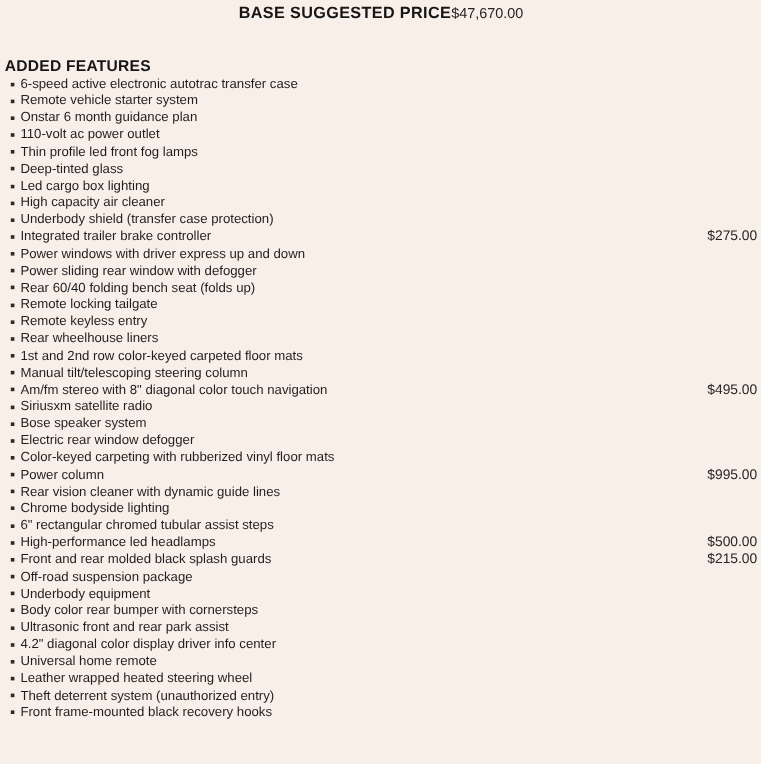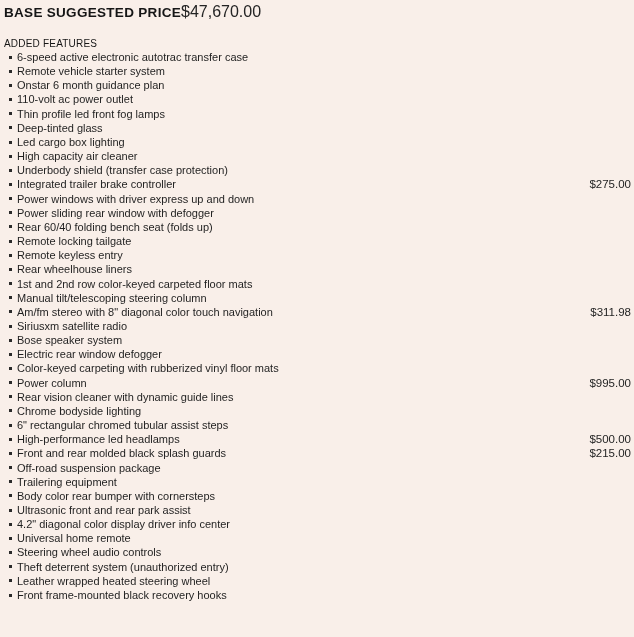--- a/index.html
+++ b/index.html
@@ -11,40 +11,40 @@
     color: #1f1f1f;
     font-family: "Liberation Sans", sans-serif;
     overflow: hidden;
   }
   .doc {
     padding: 3px 2px 0 4px;
     width: 634px;
   }
   .header-row {
     display: flex;
-    justify-content: flex-start;
+    justify-content: center;
     align-items: baseline;
     padding-right: 1px;
   }
   .header-title {
     font-weight: bold;
     font-size: 13.5px;
     letter-spacing: 0.3px;
     color: #161616;
   }
   .header-price {
-    font-size: 16px;
+    font-size: 12px;
     color: #242424;
   }
   .section-title {
-    font-weight: normal;
-    font-size: 10px;
+    font-weight: bold;
+    font-size: 13px;
     letter-spacing: 0.2px;
     color: #161616;
-    margin-top: 17px;
+    margin-top: 29px;
   }
   ul.features {
     list-style: none;
     margin: 1px 0 0 0;
     padding: 0;
   }
   ul.features li {
     display: flex;
     align-items: center;
     height: 14.17px;
@@ -189,21 +189,21 @@
     <li>
       <span class="bullet"></span>
       <span class="feature-label">Manual tilt/telescoping steering column</span>
       <span class="feature-price"></span>
     </li>
 
 
     <li>
       <span class="bullet"></span>
       <span class="feature-label">Am/fm stereo with 8" diagonal color touch navigation</span>
-      <span class="feature-price">$311.98</span>
+      <span class="feature-price">$495.00</span>
     </li>
 
     <li>
       <span class="bullet"></span>
       <span class="feature-label">Siriusxm satellite radio</span>
       <span class="feature-price"></span>
     </li>
 
     <li>
       <span class="bullet"></span>
@@ -262,21 +262,21 @@
     </li>
 
     <li>
       <span class="bullet"></span>
       <span class="feature-label">Off-road suspension package</span>
       <span class="feature-price"></span>
     </li>
 
     <li>
       <span class="bullet"></span>
-      <span class="feature-label">Trailering equipment</span>
+      <span class="feature-label">Underbody equipment</span>
       <span class="feature-price"></span>
     </li>
 
     <li>
       <span class="bullet"></span>
       <span class="feature-label">Body color rear bumper with cornersteps</span>
       <span class="feature-price"></span>
     </li>
 
     <li>
@@ -290,38 +290,33 @@
       <span class="feature-label">4.2" diagonal color display driver info center</span>
       <span class="feature-price"></span>
     </li>
 
     <li>
       <span class="bullet"></span>
       <span class="feature-label">Universal home remote</span>
       <span class="feature-price"></span>
     </li>
 
-    <li>
-      <span class="bullet"></span>
-      <span class="feature-label">Steering wheel audio controls</span>
+
+    <li>
+      <span class="bullet"></span>
+      <span class="feature-label">Leather wrapped heated steering wheel</span>
       <span class="feature-price"></span>
     </li>
 
     <li>
       <span class="bullet"></span>
       <span class="feature-label">Theft deterrent system (unauthorized entry)</span>
       <span class="feature-price"></span>
     </li>
 
     <li>
       <span class="bullet"></span>
-      <span class="feature-label">Leather wrapped heated steering wheel</span>
-      <span class="feature-price"></span>
-    </li>
-
-    <li>
-      <span class="bullet"></span>
       <span class="feature-label">Front frame-mounted black recovery hooks</span>
       <span class="feature-price"></span>
     </li>
   </ul>
 
 </div>
 
 </body></html>

